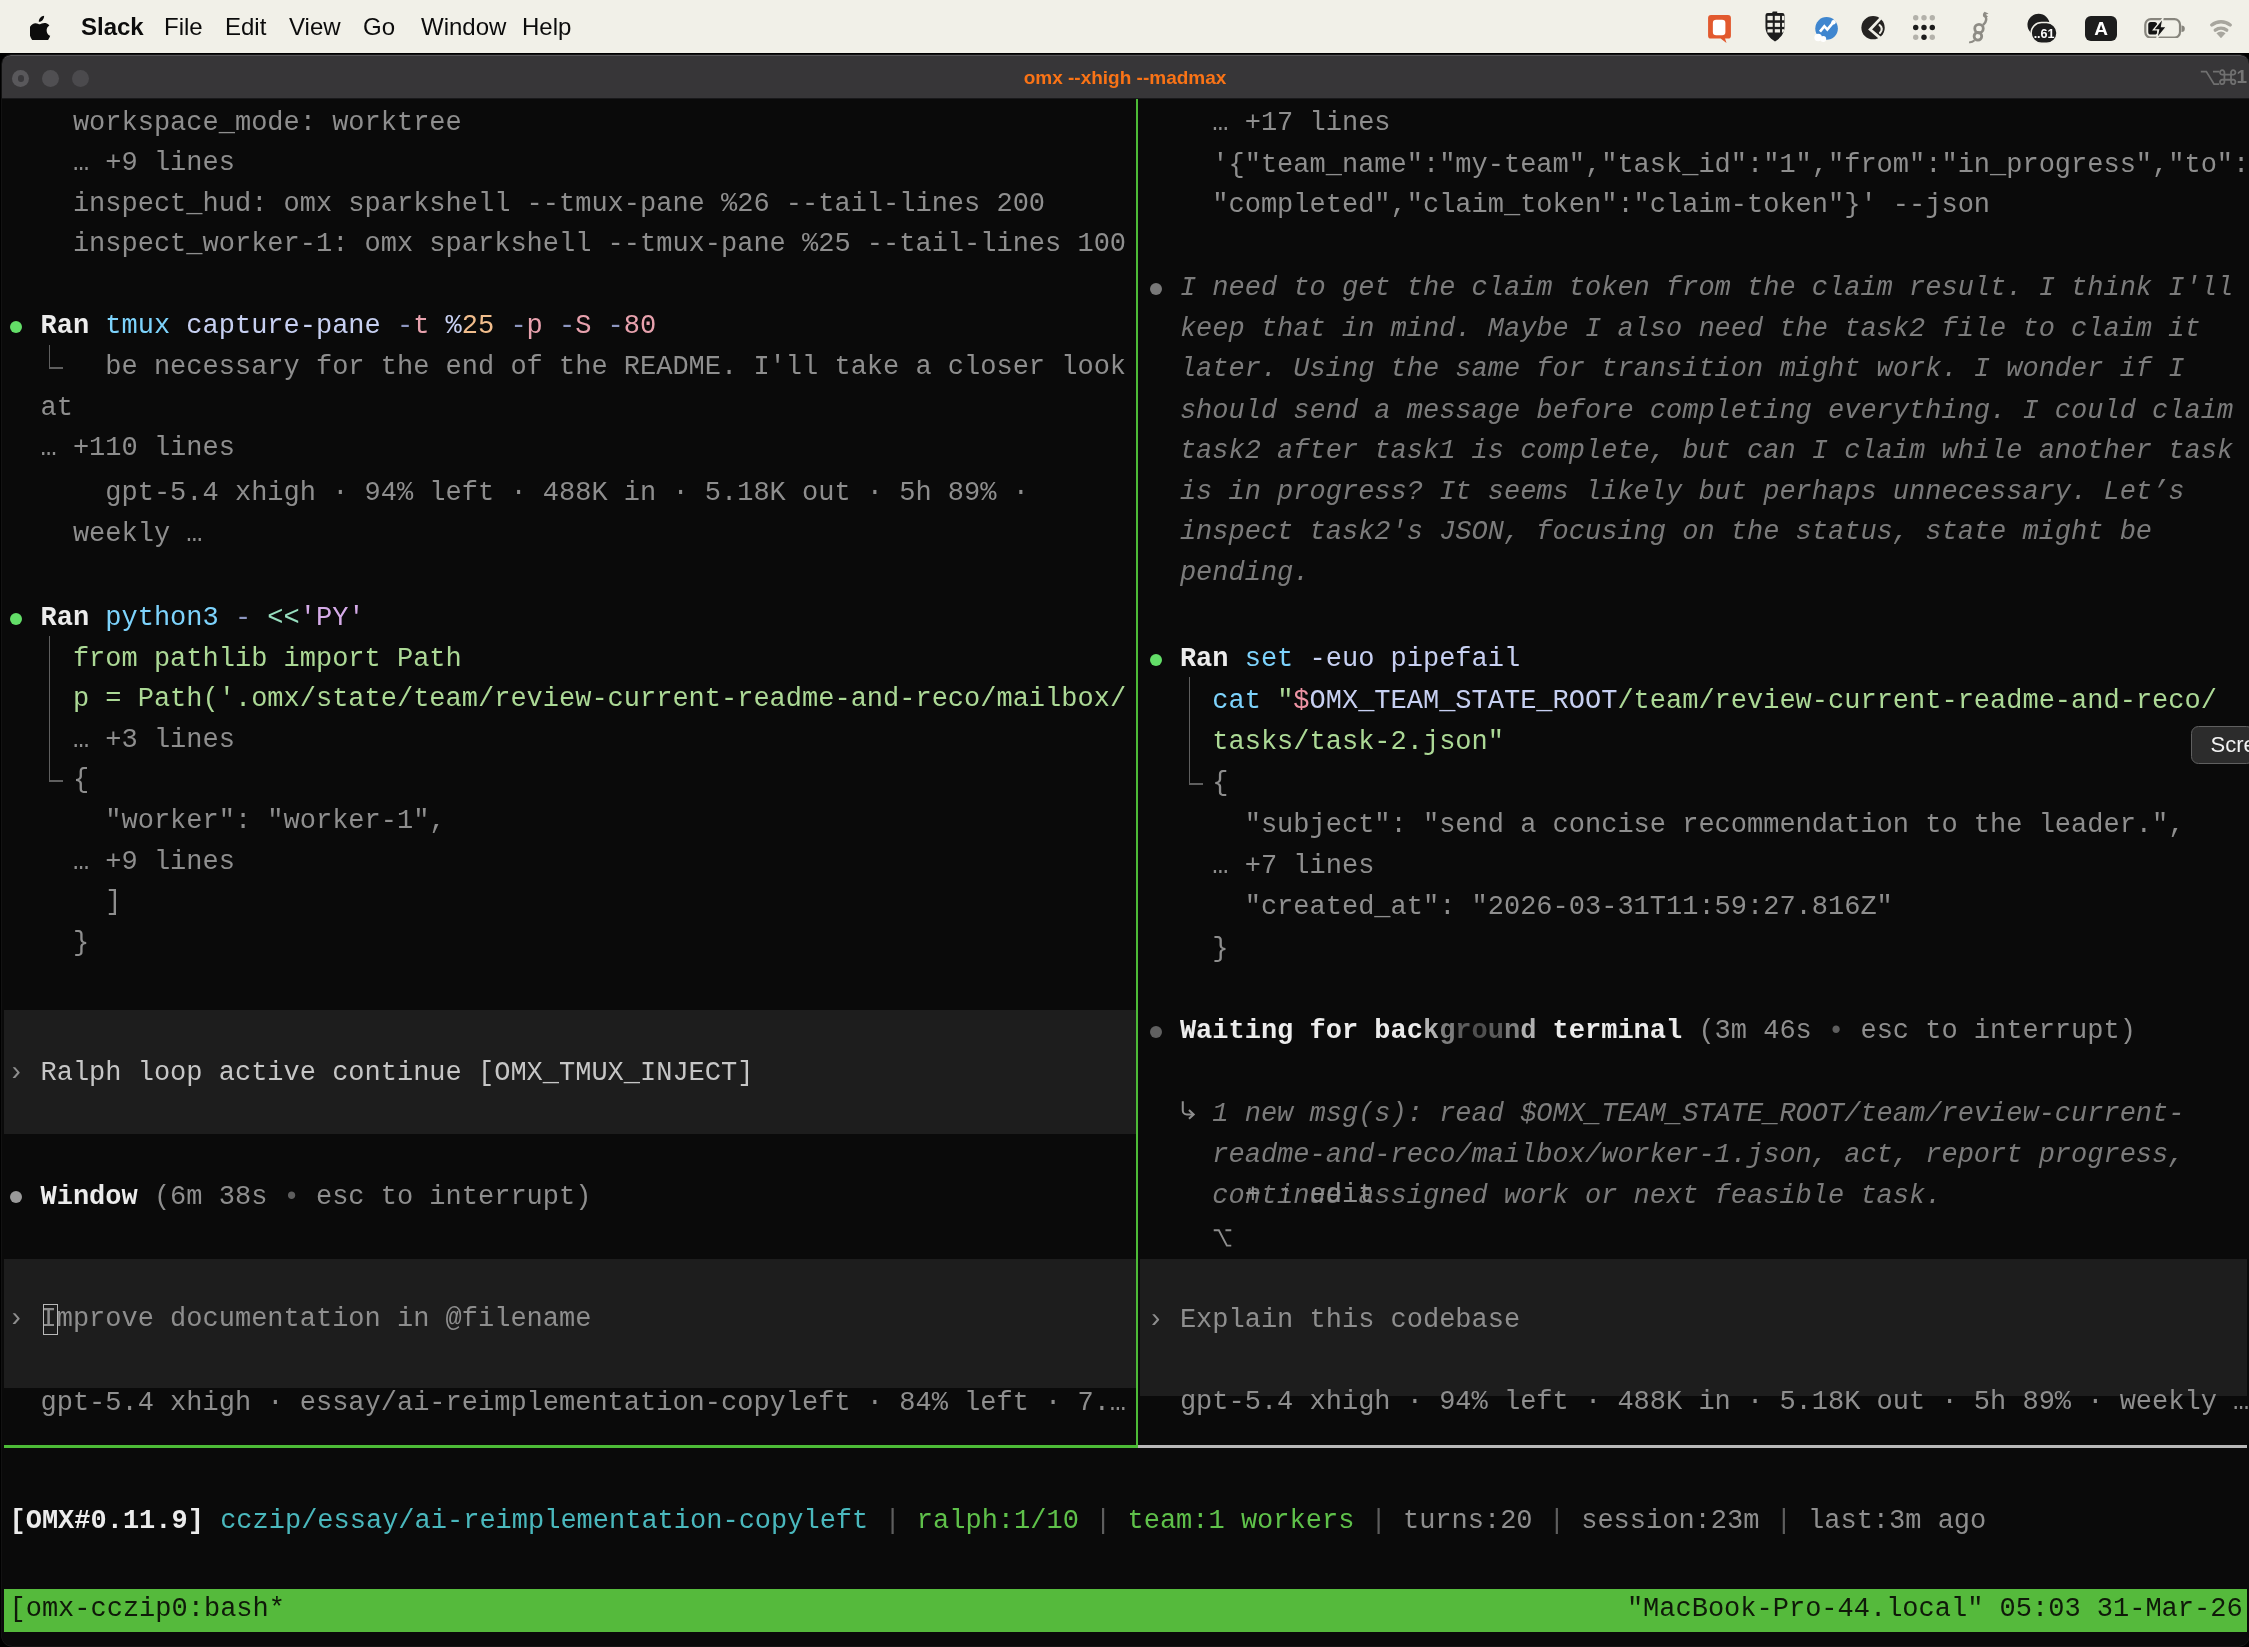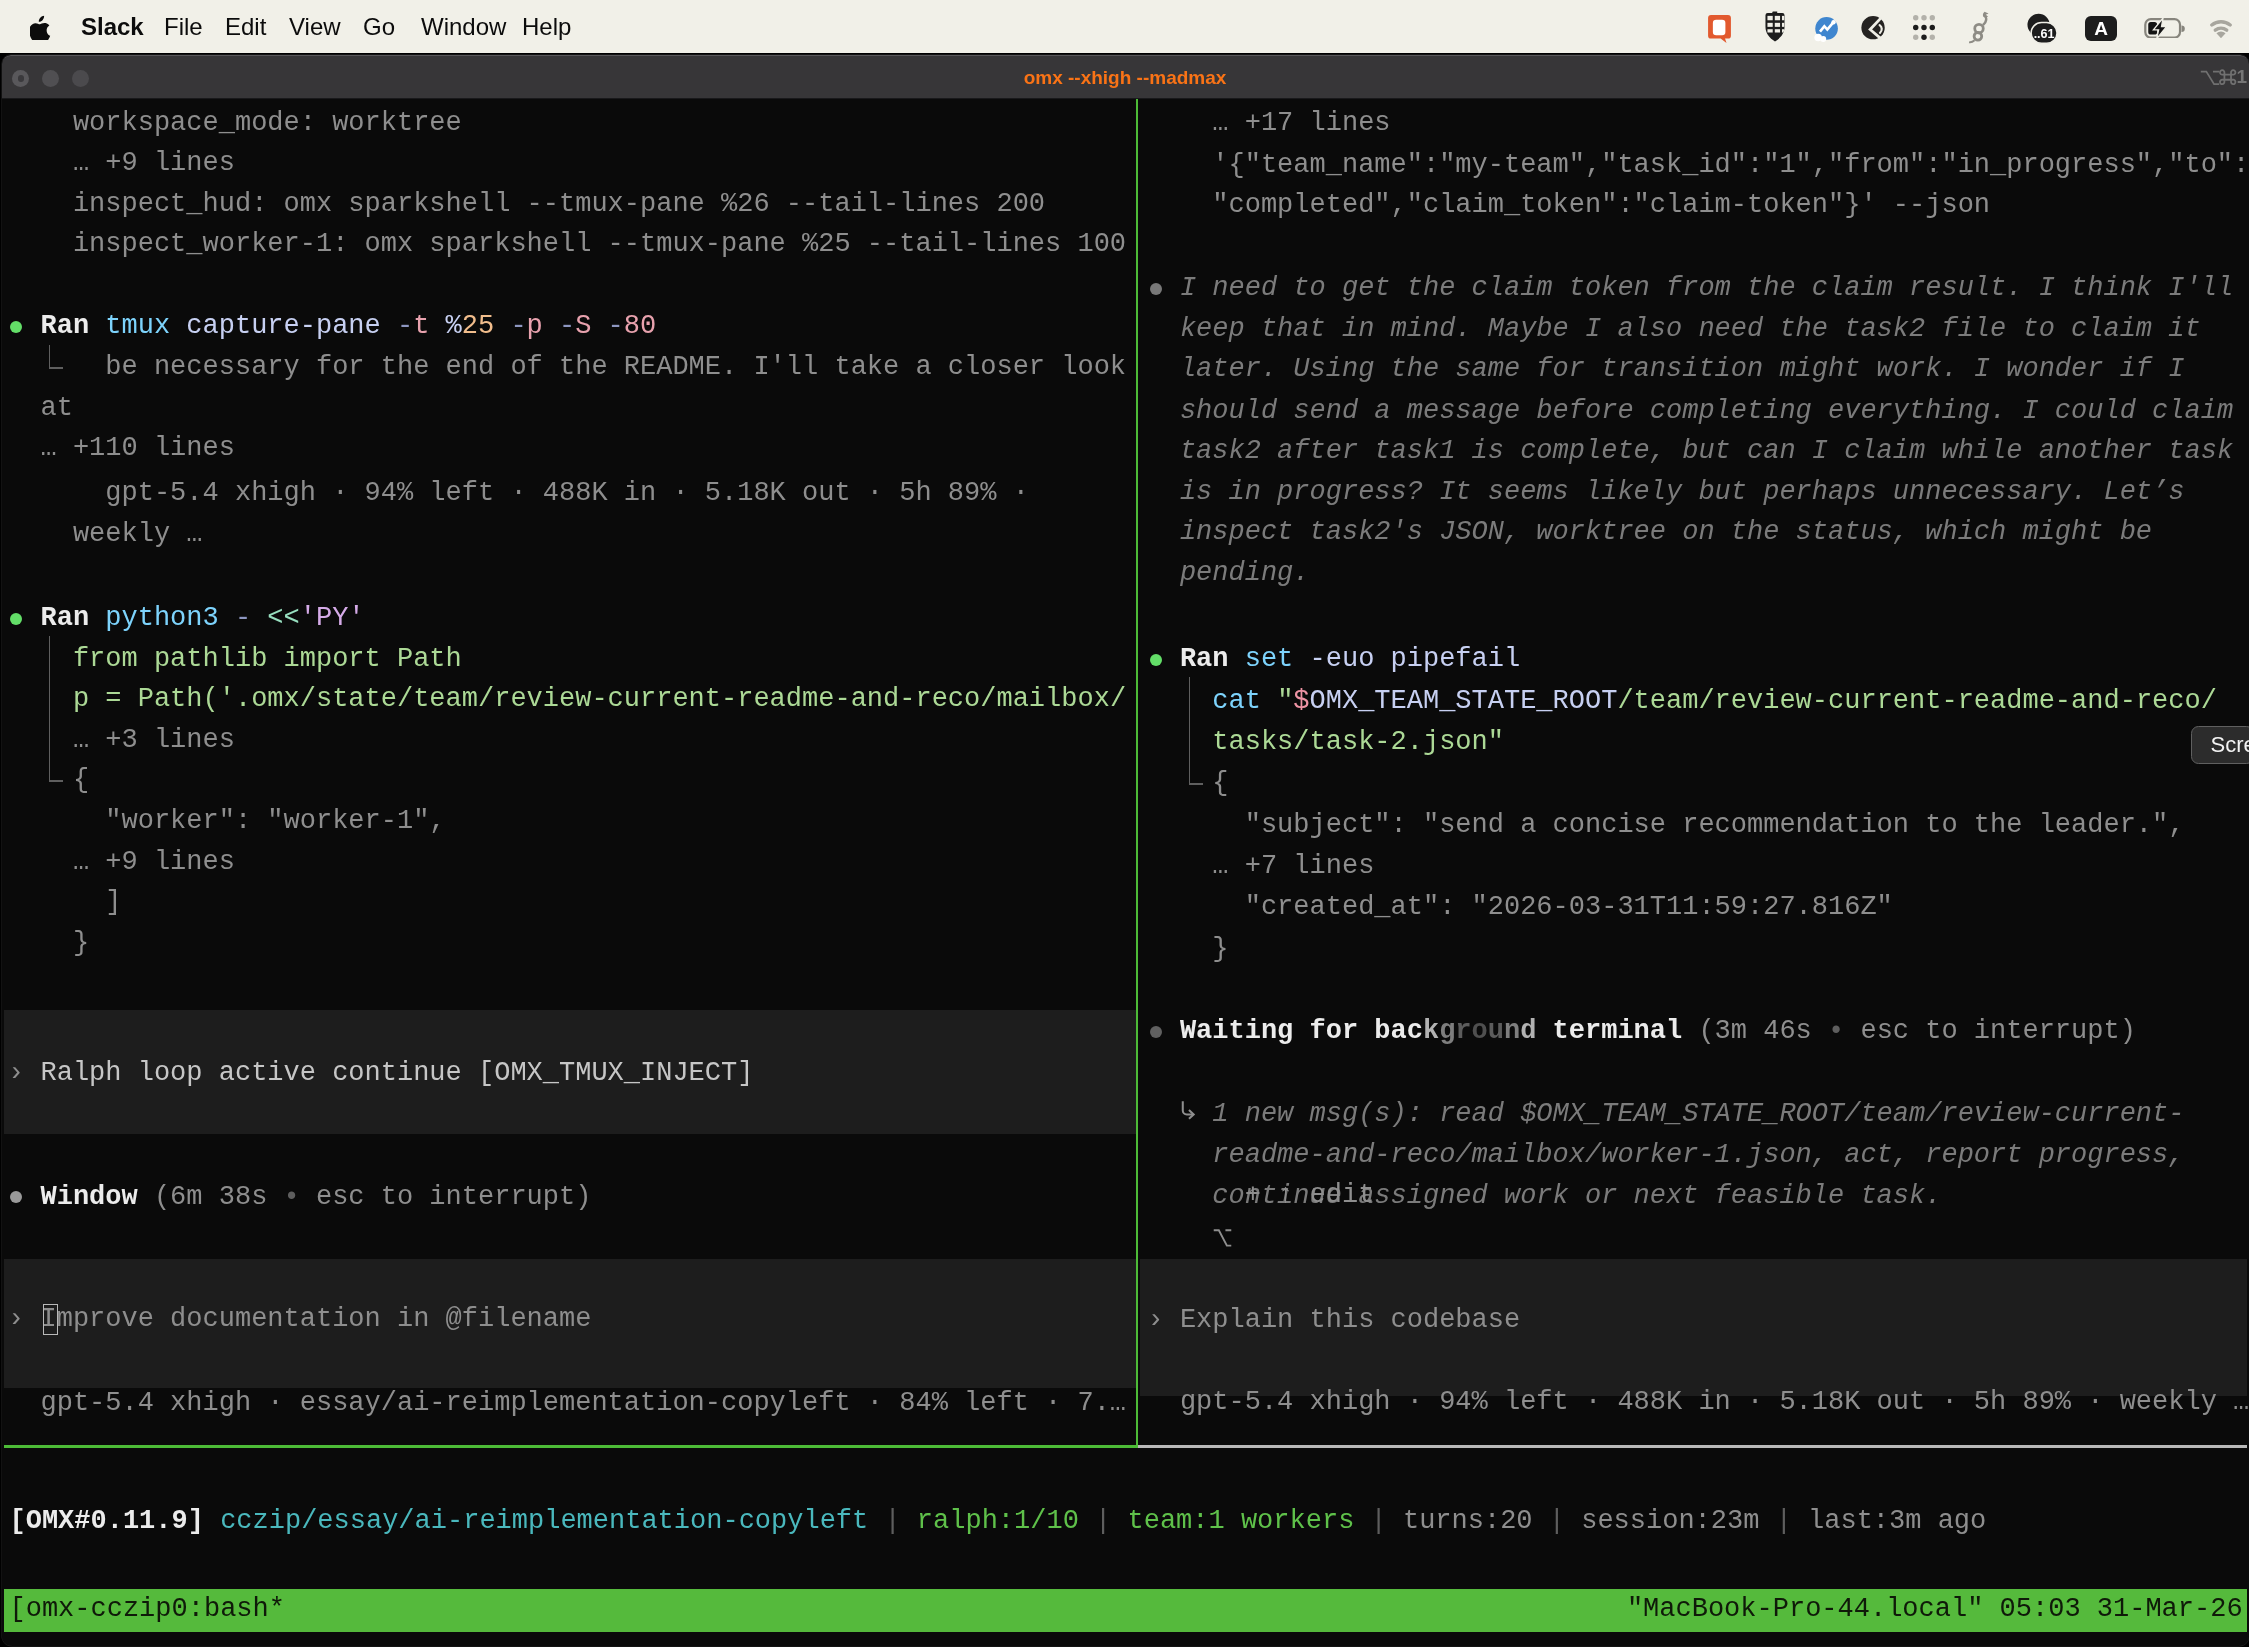--- a/index.html
+++ b/index.html
@@ -86,21 +86,21 @@
 <div class="ln mono" style="left:6.6px;top:1284px;">  gpt-5.4 xhigh · essay/ai-reimplementation-copyleft · 84% left · 7.…</div>
 <div class="ln mono" style="left:1146px;top:4.4px;">    … +17 lines</div>
 <div class="ln mono" style="left:1146px;top:46px;">    '{"team_name":"my-team","task_id":"1","from":"in_progress","to":</div>
 <div class="ln mono" style="left:1146px;top:86px;">    "completed","claim_token":"claim-token"}' --json</div>
 <div class="ln mono" style="left:1146px;top:169px;">  <span class="it">I need to get the claim token from the claim result. I think I'll</span></div>
 <div class="ln mono" style="left:1146px;top:210px;text-align:right;">  <span class="it">keep that in mind. Maybe I also need the task2 file to claim it</span></div>
 <div class="ln mono" style="left:1146px;top:250px;">  <span class="it">later. Using the same for transition might work. I wonder if I</span></div>
 <div class="ln mono" style="left:1146px;top:292px;">  <span class="it">should send a message before completing everything. I could claim</span></div>
 <div class="ln mono" style="left:1146px;top:332px;">  <span class="it">task2 after task1 is complete, but can I claim while another task</span></div>
 <div class="ln mono" style="left:1146px;top:373px;">  <span class="it">is in progress? It seems likely but perhaps unnecessary. Let’s</span></div>
-<div class="ln mono" style="left:1146px;top:413px;">  <span class="it">inspect task2's JSON, worktree on the status, which might be</span></div>
+<div class="ln mono" style="left:1146px;top:413px;">  <span class="it">inspect task2's JSON, focusing on the status, state might be</span></div>
 <div class="ln mono" style="left:1146px;top:454px;">  <span class="it">pending.</span></div>
 <div class="ln mono" style="left:1146px;top:540px;">  <b>Ran</b> <span class="blue">set</span> <span class="lav">-euo pipefail</span></div>
 <div class="ln mono" style="left:1146px;top:582px;">    <span class="blue">cat</span> <span class="grn">"</span><span class="red">$</span><span class="lav">OMX_TEAM_STATE_ROOT</span><span class="grn">/team/review-current-readme-and-reco/</span></div>
 <div class="ln mono" style="left:1146px;top:623px;">    <span class="grn">tasks/task-2.json"</span></div>
 <div class="ln mono" style="left:1146px;top:664px;">    {</div>
 <div class="ln mono" style="left:1146px;top:706px;">      "subject": "send a concise recommendation to the leader.",</div>
 <div class="ln mono" style="left:1146px;top:747px;">    … +7 lines</div>
 <div class="ln mono" style="left:1146px;top:788px;">      "created_at": "2026-03-31T11:59:27.816Z"</div>
 <div class="ln mono" style="left:1146px;top:830px;">    }</div>
 <div class="ln mono" style="left:1146px;top:912px;">  <b>Waiting for bac<span style="color:#b2b2b2">k</span><span style="color:#7e7e7e">g</span><span style="color:#5c5c5c">r</span><span style="color:#4f4f4f">o</span><span style="color:#5c5c5c">u</span><span style="color:#7e7e7e">n</span><span style="color:#b2b2b2">d</span> terminal</b> (3m 46s <span class="dim">•</span> esc to interrupt)</div>

